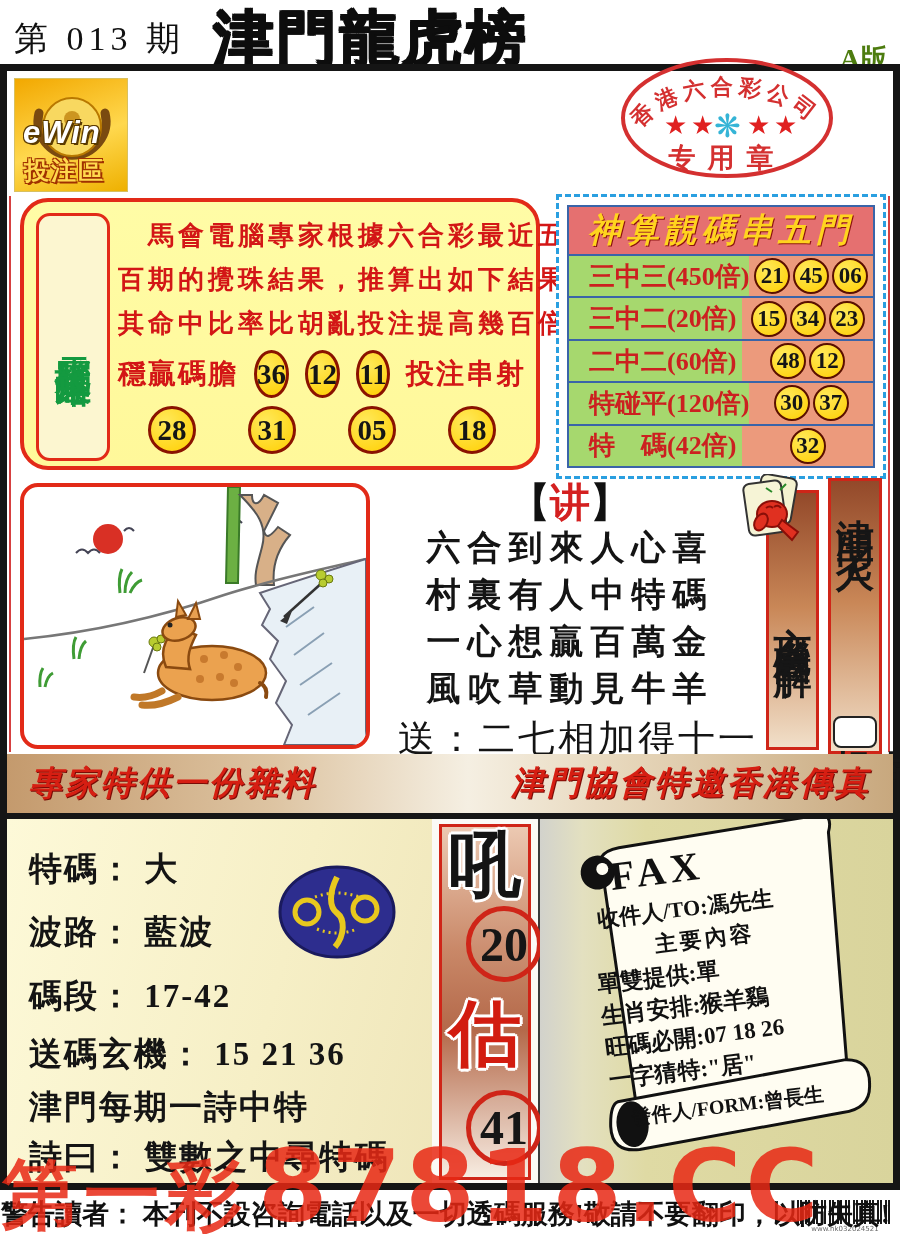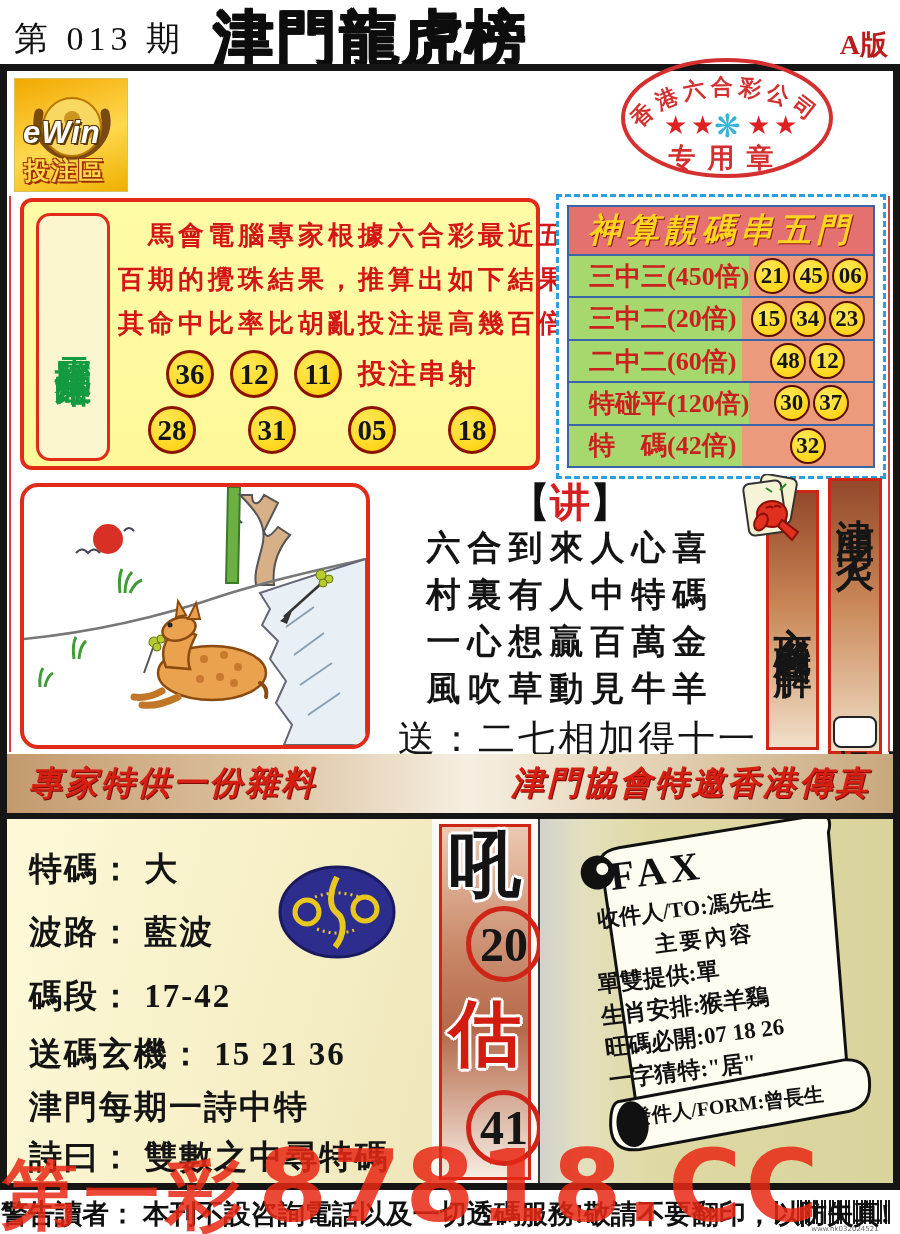--- a/index.html
+++ b/index.html
@@ -4,21 +4,21 @@
 <style>
   html,body{margin:0;padding:0;background:#ffffff;}
   .page{position:relative;width:900px;height:1234px;background:#fff;overflow:hidden;
         font-family:"Liberation Serif",serif;}
 
   
   .issue{position:absolute;left:14px;top:16px;font-size:34px;font-weight:normal;color:#111;letter-spacing:5px;}
   .masthead{position:absolute;left:150px;top:-2px;width:440px;text-align:center;font-size:60px;font-weight:900;
             color:#0d0d0d;letter-spacing:3px;
             text-shadow:2px 0 #0d0d0d,0 2px #0d0d0d,2px 2px #0d0d0d,1px 1px #0d0d0d;}
-  .edition{position:absolute;right:12px;top:26px;font-size:28px;font-weight:bold;color:#b91c1c;}
+  .edition{position:absolute;right:12px;top:40px;font-size:28px;font-weight:bold;color:#4d7c0f;}
 
   
   .frame{position:absolute;left:0;top:64px;width:900px;height:1126px;border:7px solid #151515;
          box-sizing:border-box;background:#fff;}
   .redline{position:absolute;top:196px;height:556px;width:2px;background:#d64040;z-index:1;}
   .redline.l{left:9px}.redline.r{right:10px}
 
   
   .ewin{position:absolute;left:14px;top:78px;width:112px;height:112px;
         background:linear-gradient(160deg,#f2a800,#ffd84e 55%,#eeb000);border:1px solid #d8c060;overflow:hidden;}
@@ -27,21 +27,21 @@
               font-weight:bold;font-size:31px;color:#fff;letter-spacing:1px;
               text-shadow:2px 2px 0 #5a3a00,-1px -1px 0 #5a3a00,1px -1px 0 #5a3a00,-1px 1px 0 #5a3a00;}
   .ewin-sub{position:absolute;left:9px;bottom:4px;font-size:25px;font-weight:bold;color:#ffd84e;letter-spacing:2px;
             text-shadow:2px 2px 0 #a03000,-1px -1px 0 #a03000,1px -1px 0 #a03000,-1px 1px 0 #a03000;}
 
   
   .stamp{position:absolute;left:616px;top:54px;width:222px;height:130px;z-index:6;}
 
   
   .strategy{position:absolute;left:20px;top:198px;width:520px;height:272px;background:linear-gradient(180deg,#fffca6,#fff89a);
-            border:4px solid #e22a18;border-radius:12px;box-sizing:border-box;z-index:2;}
+            border:4px solid #e22a18;border-radius:28px;box-sizing:border-box;z-index:2;}
   .side-label{position:absolute;left:12px;top:11px;width:68px;height:242px;border:3px solid #e22a18;border-radius:14px;
               background:#fcf6d0;display:flex;align-items:center;justify-content:center;}
   .side-label span{writing-mode:vertical-rl;text-orientation:upright;font-size:36px;font-weight:bold;
                    color:#149a40;letter-spacing:3px;line-height:1;}
   .strategy-body{position:absolute;left:94px;top:12px;right:10px;bottom:8px;display:flex;flex-direction:column;}
   .para-line{color:#d31616;font-weight:bold;font-size:26px;line-height:44px;letter-spacing:4px;white-space:nowrap;}
   .para-line.l1{text-indent:30px;}
   .num-row1{display:flex;align-items:center;justify-content:center;gap:16px;margin-top:4px;}
   .num-row1 .lbl{font-size:28px;color:#d31616;font-weight:bold;letter-spacing:2px;white-space:nowrap;}
   .num-row2{display:flex;justify-content:center;gap:52px;margin-top:8px;}
@@ -188,20 +188,21 @@
 
   <div class="strategy">
     <div class="side-label">
       <span>電腦投注策略</span>
     </div>
     <div class="strategy-body">
       <div class="para-line l1">馬會電腦專家根據六合彩最近五</div>
       <div class="para-line">百期的攪珠結果，推算出如下結果,</div>
       <div class="para-line">其命中比率比胡亂投注提高幾百倍。</div>
       <div class="num-row1">
+        <span class="lbl">穩贏碼膽</span>
         <span class="ball-lg">36</span>
         <span class="ball-lg">12</span>
         <span class="ball-lg">11</span>
         <span class="lbl">投注串射</span>
       </div>
       <div class="num-row2">
         <span class="ball-lg">28</span>
         <span class="ball-lg">31</span>
         <span class="ball-lg">05</span>
         <span class="ball-lg">18</span>

